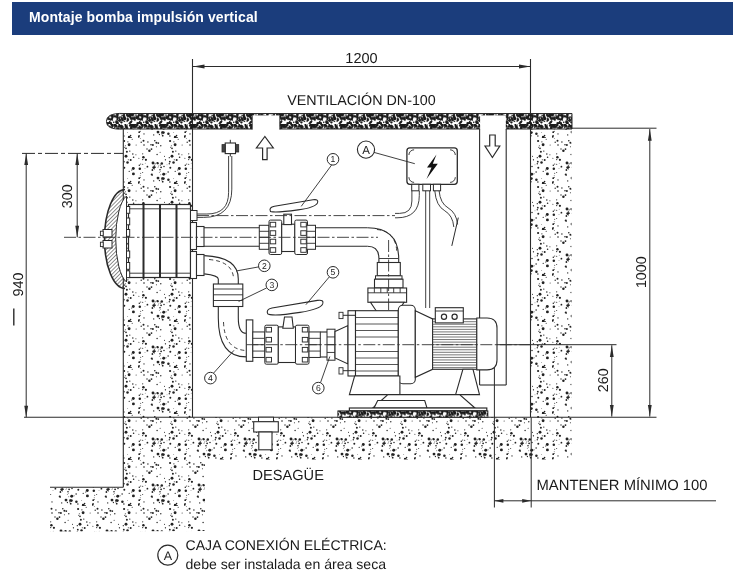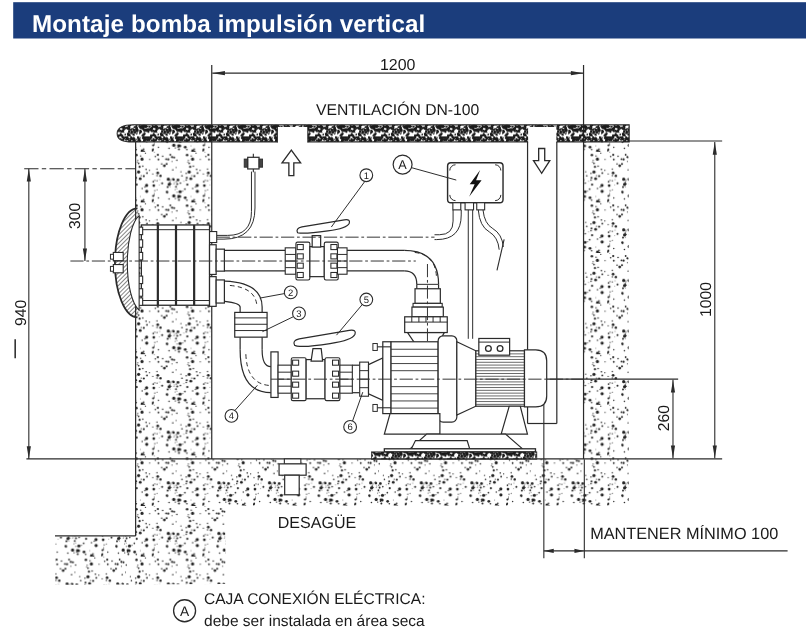--- a/index.html
+++ b/index.html
@@ -1,17 +1,17 @@
 <!DOCTYPE html>
 <html><head><meta charset="utf-8">
 <style>
 html,body{margin:0;padding:0;background:#fff;width:733px;height:585px;overflow:hidden;}
 #page{position:relative;width:733px;height:585px;font-family:"Liberation Sans",sans-serif;}
 #hdr{position:absolute;left:12px;top:2px;width:721px;height:33px;background:#1b3d7c;z-index:5;}
-#hdr span{position:absolute;left:17px;top:7px;color:#fff;font-size:22px;font-weight:bold;letter-spacing:0.1px;opacity:0.999;}
+#hdr span{position:absolute;left:17px;top:7px;color:#fff;font-size:14px;font-weight:bold;letter-spacing:0.1px;opacity:0.999;}
 #drawing{position:absolute;left:0;top:0;}
 </style></head>
 <body>
 <div id="page">
 
 <div id="hdr">
       <span>Montaje bomba impulsión vertical</span>
     </div>
 
 <div id="drawing">

